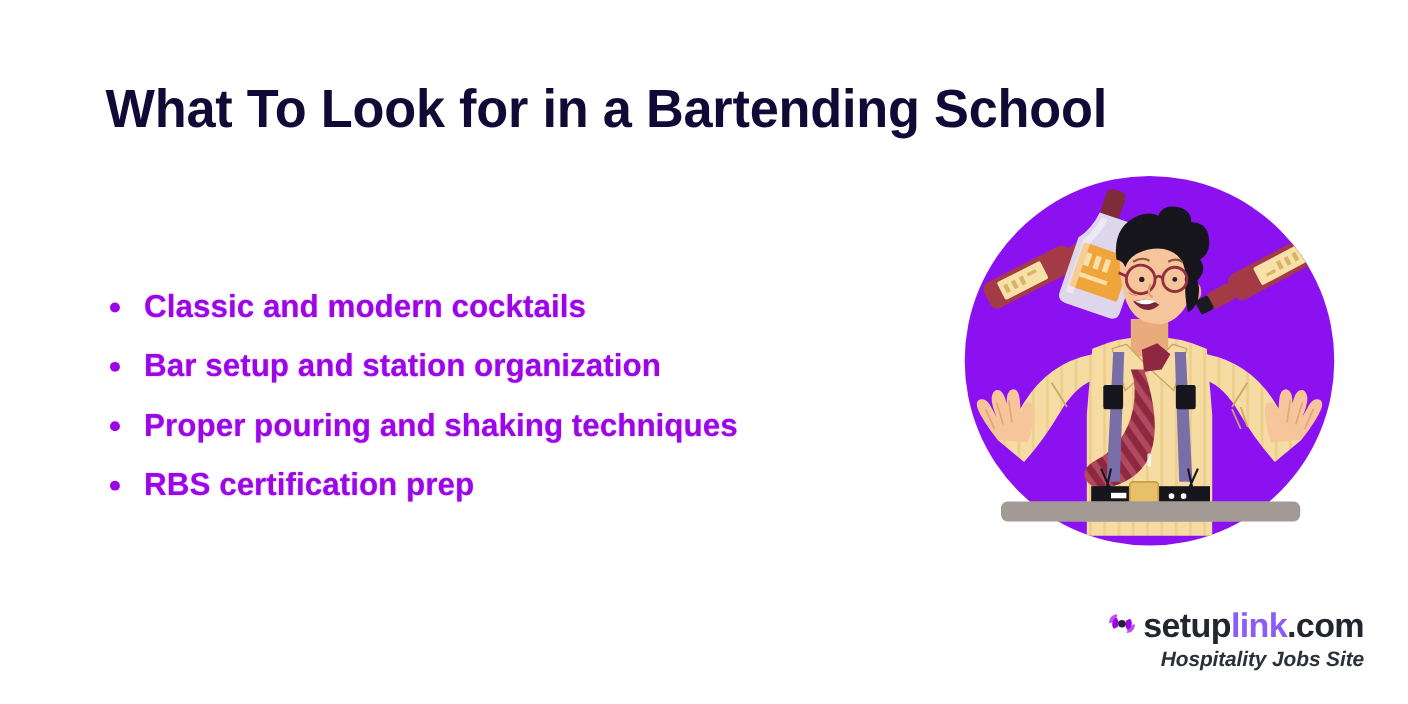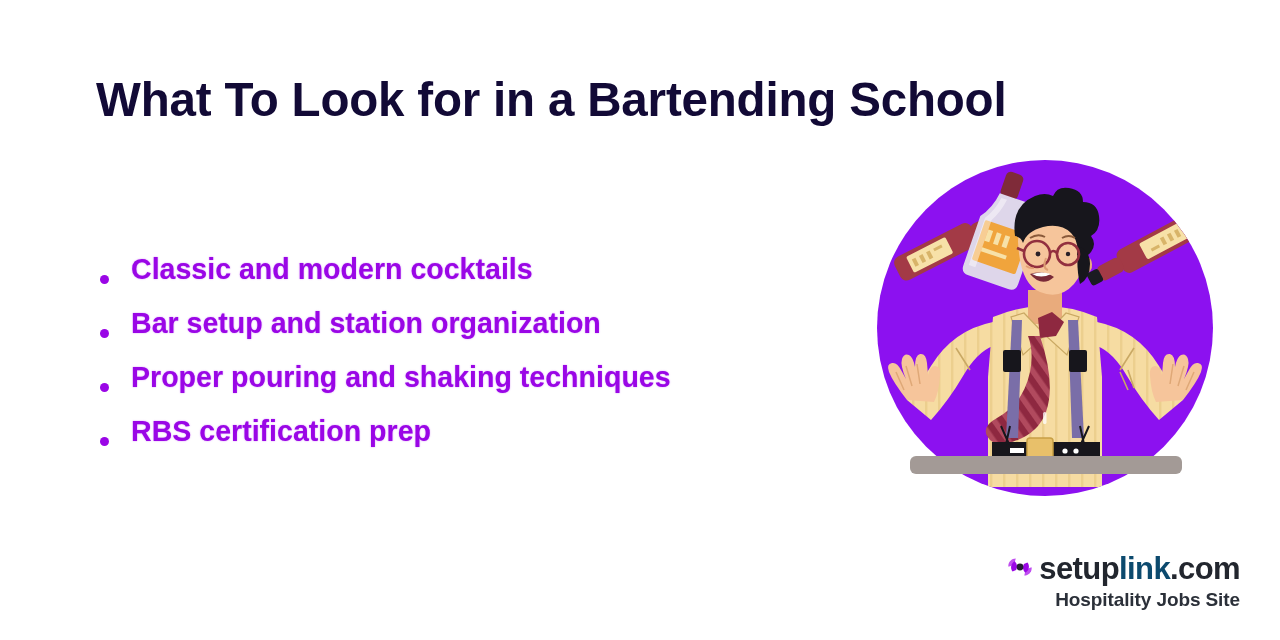--- a/index.html
+++ b/index.html
@@ -41,20 +41,21 @@
     margin: 0;
     padding: 0;
     list-style: none;
     width: 780px;
   }
   #bullet-list li {
     position: relative;
     padding-left: 35px;
     height: 54px;
     display: flex;
+    align-items: center;
   }
   #bullet-list li .bullet-dot {
     position: absolute;
     left: 4px;
     top: 50%;
     width: 9px;
     height: 9px;
     margin-top: -4px;
     border-radius: 50%;
     background: #9a06e6;
@@ -96,30 +97,31 @@
   }
   #logo-wordmark {
     font-family: "Liberation Sans", sans-serif;
     font-weight: 700;
     font-size: 31px;
     line-height: 34px;
     letter-spacing: -0.6px;
     color: #22262e;
     white-space: nowrap;
   }
-  #logo-wordmark .seg-link { color: #0c4a6e; }
+  #logo-wordmark .seg-link { color: #8b5cf6; }
   #logo-tagline {
     font-family: "Liberation Sans", sans-serif;
     font-weight: 700;
     font-size: 19px;
     line-height: 24px;
     color: #2b3039;
     margin-top: 2px;
     letter-spacing: -0.1px;
     white-space: nowrap;
+    font-style: italic;
   }
   #oyster-icon { flex: 0 0 auto; }
 </style>
 </head>
 <body>
 
 <div id="page-title">What To Look for in a Bartending School</div>
 
 <ul id="bullet-list">
   <li>

